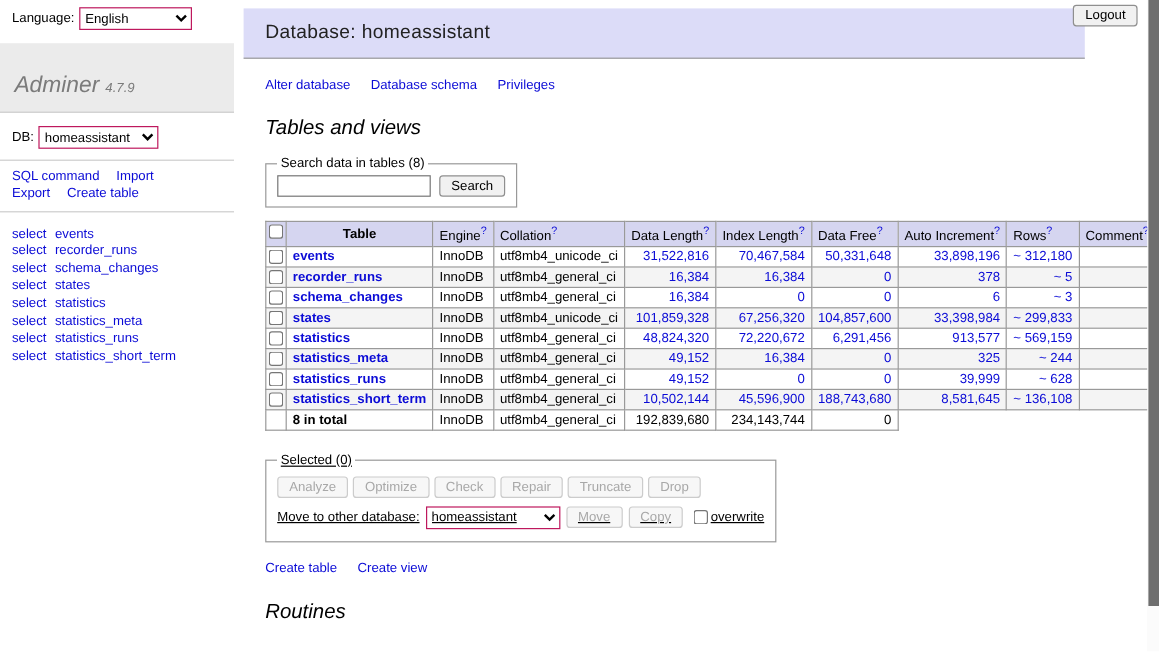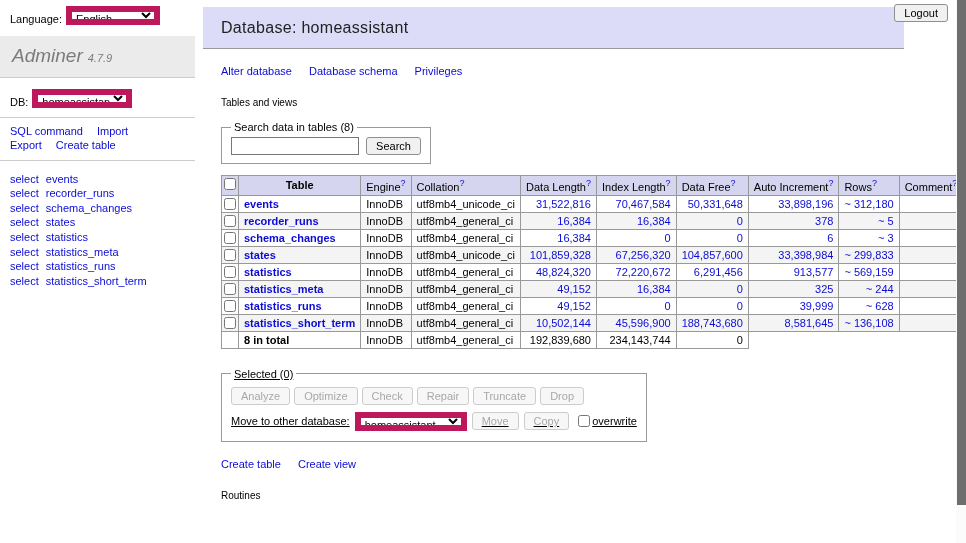--- a/index.html
+++ b/index.html
@@ -4,33 +4,33 @@
 <style>
   * { box-sizing: border-box; }
   html,body { margin:0; padding:0; }
   body {
     width:966px; height:543px; position:relative; overflow:hidden;
     background:#fff; color:#000;
     font-family:"Liberation Sans", sans-serif; font-size:11px;
   }
   a { color:var(--link,#0b0bd6); text-decoration:none; cursor:pointer; }
   select, input, button { font-family:"Liberation Sans", sans-serif; font-size:11px; }
-  select { height:19px; border:6px solid #be185d; background:#fff; }
+  select { height:19px; border:1px solid #be185d; background:#fff; }
   button {
     padding:2px 9px; background:#f1f1f1; border:1px solid #8f8f8f;
     border-radius:3px; color:#000; cursor:pointer;
   }
   button:disabled { color:#a8a8a8; border-color:#cccccc; background:#f7f7f7; cursor:default; }
 
   
   #sidebar { position:absolute; left:0; top:0; width:195px; }
   .lang-row { padding:6px 0 0 10px; }
   .lang-row select { width:94px; margin-left:4px; }
   h1 {
-    margin:11px 0 0; padding:9px 12px 10px;
+    margin:11px 0 0; padding:25px 12px 10px;
     background:var(--brand-bg,#ebebeb); border-bottom:1px solid #ccc;
     font-size:19px; font-weight:normal; font-style:italic; color:#7b7b7b;
   }
   h1 .ver { font-size:11px; margin-left:5px; }
   .db-row { padding:11px 0 9px 10px; }
   .db-row select { width:100px; margin-left:4px; }
   .sb-links {
     margin:0; border-top:1px solid #ccc; border-bottom:1px solid #ccc;
     padding:6px 34px 7px 10px; line-height:1.3;
   }
@@ -46,21 +46,21 @@
   }
   #breadcrumb .sep { color:#000; }
   h2 {
     margin:7px 0 0; padding:12px 18px 11px;
     background:var(--title-bg,#dcdcf8); border-bottom:1px solid #999;
     font-size:16px; font-weight:normal; color:#222; letter-spacing:.3px;
   }
   #main { padding:0 0 10px 18px; }
   .links-row { margin:16px 0; }
   .links-row a { margin-right:17px; }
-  h3 { font-size:10px; font-weight:normal; margin:20px 0 11px; }
+  h3 { font-size:17px; font-weight:normal; margin:20px 0 11px;font-style:italic; }
 
   fieldset { display:inline-block; border:1px solid #999; margin:2px 0 0; padding:4px 9px 8px; }
   legend { padding:0 3px; }
   .search-input { width:128px; height:18px; border:1px solid #767676; padding:1px 3px; margin-right:4px; }
 
   
   table { border-collapse:collapse; table-layout:fixed; margin:11px 0 0; }
   td, th {
     border:1px solid var(--border,#999); padding:2px 5px; height:17px;
     overflow:hidden; white-space:nowrap; text-align:left; font-weight:normal;

